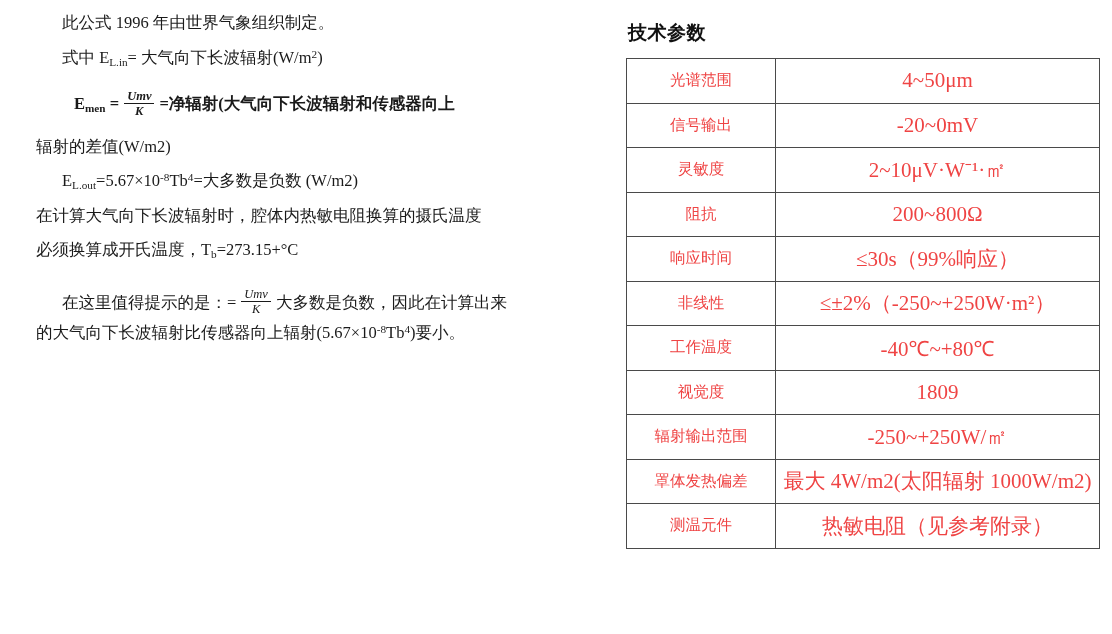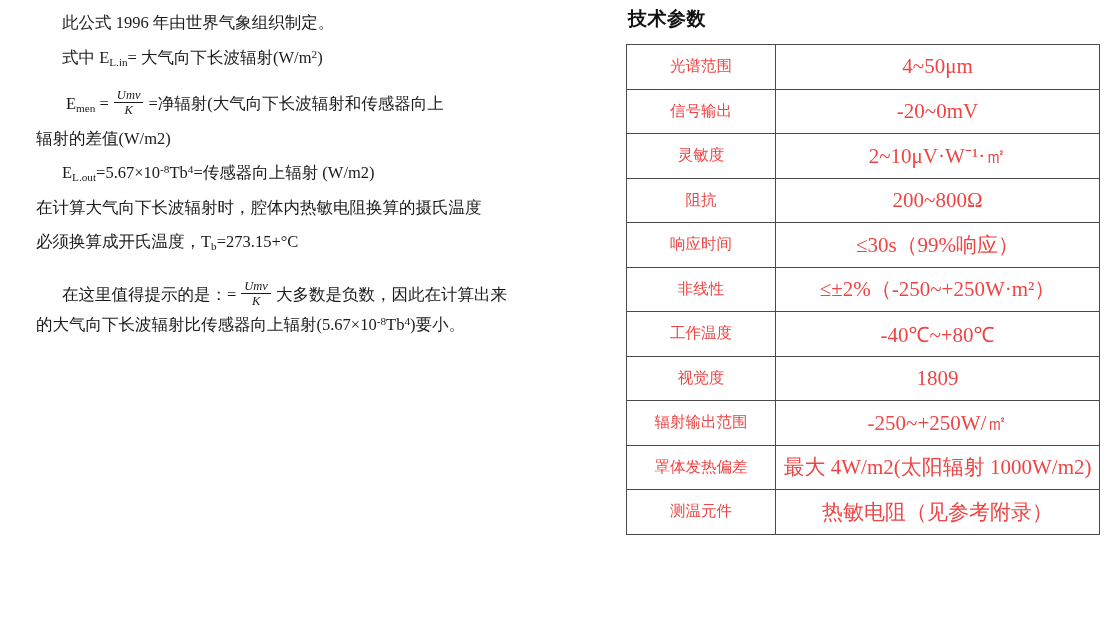--- a/index.html
+++ b/index.html
@@ -63,23 +63,25 @@
     display: block;
     padding: 0 3px;
   }
   .inline-frac .den {
     display: block;
     border-top: 1px solid #1a1a1a;
     padding: 0 3px;
   }
   .formula-line {
     display: flex;
+    align-items: center;
     flex-wrap: wrap;
-    margin: 4px;
+    margin: 12px;
     padding-left: 26px;
+    font-weight: bold;
   }
   .formula-line .tail {
     white-space: pre-wrap;
   }
   .eq-block {
     margin-top: 16px;
     margin-bottom: 2px;
   }
   .note-block {
     margin-top: 22px;
@@ -88,21 +90,21 @@
     display: flex;
     align-items: center;
     flex-wrap: wrap;
     padding-left: 26px;
   }
 
   
   .right-col {
     position: absolute;
     left: 626px;
-    top: 0px;
+    top: 14px;
     width: 460px;
   }
   .spec-title {
     font-family: "Liberation Sans", sans-serif;
     font-weight: bold;
     font-size: 19px;
     color: #111;
     margin: 6px 0 12px 2px;
     letter-spacing: 0.5px;
   }
@@ -148,21 +150,21 @@
         <span class="inline-frac">
           <span class="num">Umv</span>
           <span class="den">K</span>
         </span>
         <span class="tail">=净辐射(大气向下长波辐射和传感器向上</span>
       </div>
       <p class="para"><span>辐射的差值(W/m2)</span></p>
     </div>
 
     <p class="para indent">
-      <span>E</span><sub>L.out</sub><span>=5.67×10</span><sup>-8</sup><span>Tb</span><sup>4</sup><span>=传感器向上辐射   (W/m2)</span>
+      <span>E</span><sub>L.out</sub><span>=5.67×10</span><sup>-8</sup><span>Tb</span><sup>4</sup><span>=大多数是负数   (W/m2)</span>
     </p>
 
     <p class="para"><span>在计算大气向下长波辐射时，腔体内热敏电阻换算的摄氏温度</span></p>
 
     <p class="para">
       <span>必须换算成开氏温度，T</span><sub>b</sub><span>=273.15+°C</span>
     </p>
 
     <div class="note-block">
       <div class="note-line">

